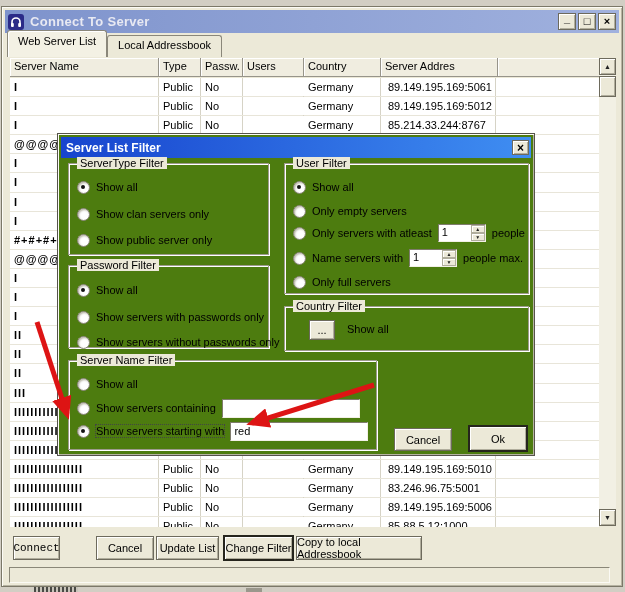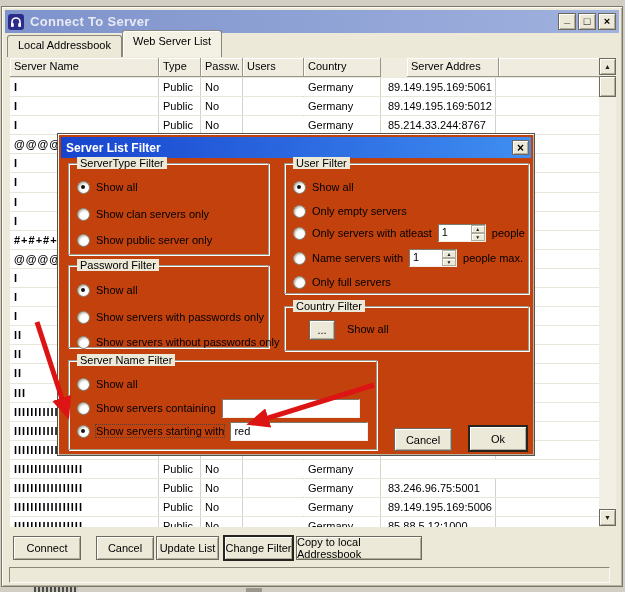--- a/index.html
+++ b/index.html
@@ -30,43 +30,43 @@
   .cell{box-sizing:border-box;border-right:1px solid #d6d3c6;padding:1px 0 0 4px;line-height:17px;
        white-space:nowrap;overflow:hidden;}
   .c-name{width:149px;font-weight:bold;letter-spacing:1px;}
   .c-type{width:42px;}
   .c-passw{width:42px;}
   .c-users{width:61px;text-align:right;padding-right:18px;margin-top:18px;}
   .c-country{width:77px;}
   .c-addr{width:115px;padding-left:7px;}
   .c-fill{flex:1;border-right:none;}
   .h-name{width:149px;} .h-type{width:42px;} .h-passw{width:42px;} .h-users{width:61px;}
-  .h-country{width:77px;} .h-addr{width:92px;margin-left:26px;} .h-fill{flex:1;border-right:none;}
+  .h-country{width:77px;} .h-addr{width:117px;} .h-fill{flex:1;border-right:none;}
   
   .vscroll{position:absolute;left:597px;top:51px;width:17px;height:468px;background:#f2f0e4;}
   .sbtn{position:absolute;left:0;width:17px;height:17px;background:#ece9d8;border:1px solid #6d6a5c;
        box-shadow:inset 1px 1px 0 #fff, inset -1px -1px 0 #b0ad9c;box-sizing:border-box;
        display:flex;align-items:center;justify-content:center;font-size:7px;color:#222;}
   .sb-up{top:0;} .sb-down{bottom:0;}
   .sthumb{position:absolute;left:0;top:18px;width:17px;height:21px;background:#ece9d8;border:1px solid #6d6a5c;
        box-shadow:inset 1px 1px 0 #fff, inset -1px -1px 0 #b0ad9c;box-sizing:border-box;}
   
   .btn{position:absolute;height:24px;background:#ece9d8;border:1px solid #6d6a5c;
        box-shadow:inset 1px 1px 0 #fff, inset -1px -1px 0 #b0ad9c;box-sizing:border-box;
        display:flex;align-items:center;justify-content:center;font-size:11px;}
   .btn-default{border:2px solid #26251d;}
-  .b-connect{left:11px;top:529px;width:68px;}
+  .b-connect{left:11px;top:529px;width:47px;font-family:Liberation Mono, monospace;}
   .b-cancelw{left:94px;top:529px;width:58px;}
   .b-update{left:154px;top:529px;width:63px;}
   .b-filter{left:221px;top:528px;width:71px;height:26px;}
   .b-copy{left:294px;top:529px;width:126px;}
   .statusbar{position:absolute;left:7px;top:560px;width:601px;height:16px;background:#ece9d8;
        border:1px solid;border-color:#8a8778 #fbfaf4 #fbfaf4 #8a8778;box-sizing:border-box;}
   
-  .dialog{position:absolute;left:57px;top:133px;width:478px;height:323px;background:#c2410c;
+  .dialog{position:absolute;left:57px;top:133px;width:478px;height:323px;background:#4d7c0f;
        border:1px solid #55534a;box-shadow:inset 1px 1px 0 #fcfbf6, inset -1px -1px 0 #b6b3a2;z-index:10;box-sizing:border-box;}
   .dtitle{position:absolute;left:3px;top:3px;right:3px;height:21px;
        background:linear-gradient(to right,#1744ce,#3f8ef2);display:flex;align-items:center;padding:0 2px 0 5px;box-sizing:border-box;}
   .dtitle .ttl{color:#fff;font-weight:bold;font-size:12px;}
   .dclose{margin-left:auto;width:17px;height:15px;background:#ece9d8;border:1px solid #6d6a5c;
        box-shadow:inset 1px 1px 0 #fff, inset -1px -1px 0 #b0ad9c;display:flex;align-items:center;justify-content:center;
        font-weight:bold;font-size:12px;line-height:1;box-sizing:border-box;}
   .fieldset{position:absolute;border:1px solid #9d9a8d;box-shadow:inset 1px 1px 0 #fff,1px 1px 0 #fff;box-sizing:border-box;}
   .legend{position:absolute;top:-7px;left:8px;background:#ece9d8;padding:0 3px;white-space:nowrap;}
   .fs-st{left:10px;top:29px;width:201px;height:92px;}
@@ -129,22 +129,22 @@
         <span class="wbtn">
             <span>□</span>
           </span>
         <span class="wbtn">
             <span>×</span>
           </span>
       </span>
     </div>
 
     <div class="tabs">
+      <div class="tab active">Web Server List</div>
       <div class="tab">Local Addressbook</div>
-      <div class="tab active">Web Server List</div>
     </div>
 
     <div class="theader">
       <div class="hcell h-name">Server Name</div>
       <div class="hcell h-type">Type</div>
       <div class="hcell h-passw">Passw.</div>
       <div class="hcell h-users">Users</div>
       <div class="hcell h-country">Country</div>
       <div class="hcell h-addr">Server Addres</div>
       <div class="hcell h-fill"></div>
@@ -330,20 +330,21 @@
           <div class="cell c-country"></div>
           <div class="cell c-addr"></div>
           <div class="cell c-fill"></div>
         </div>
         <div class="trow">
           <div class="cell c-name">IIIIIIIIIIIIIIIII</div>
           <div class="cell c-type">Public</div>
           <div class="cell c-passw">No</div>
           <div class="cell c-users">2/ 50</div>
           <div class="cell c-country">Germany</div>
+          <div class="cell c-addr">89.149.195.169:5010</div>
           <div class="cell c-fill"></div>
         </div>
         <div class="trow">
           <div class="cell c-name">IIIIIIIIIIIIIIIII</div>
           <div class="cell c-type">Public</div>
           <div class="cell c-passw">No</div>
           <div class="cell c-users">2/ 500</div>
           <div class="cell c-country">Germany</div>
           <div class="cell c-addr">83.246.96.75:5001</div>
           <div class="cell c-fill"></div>

